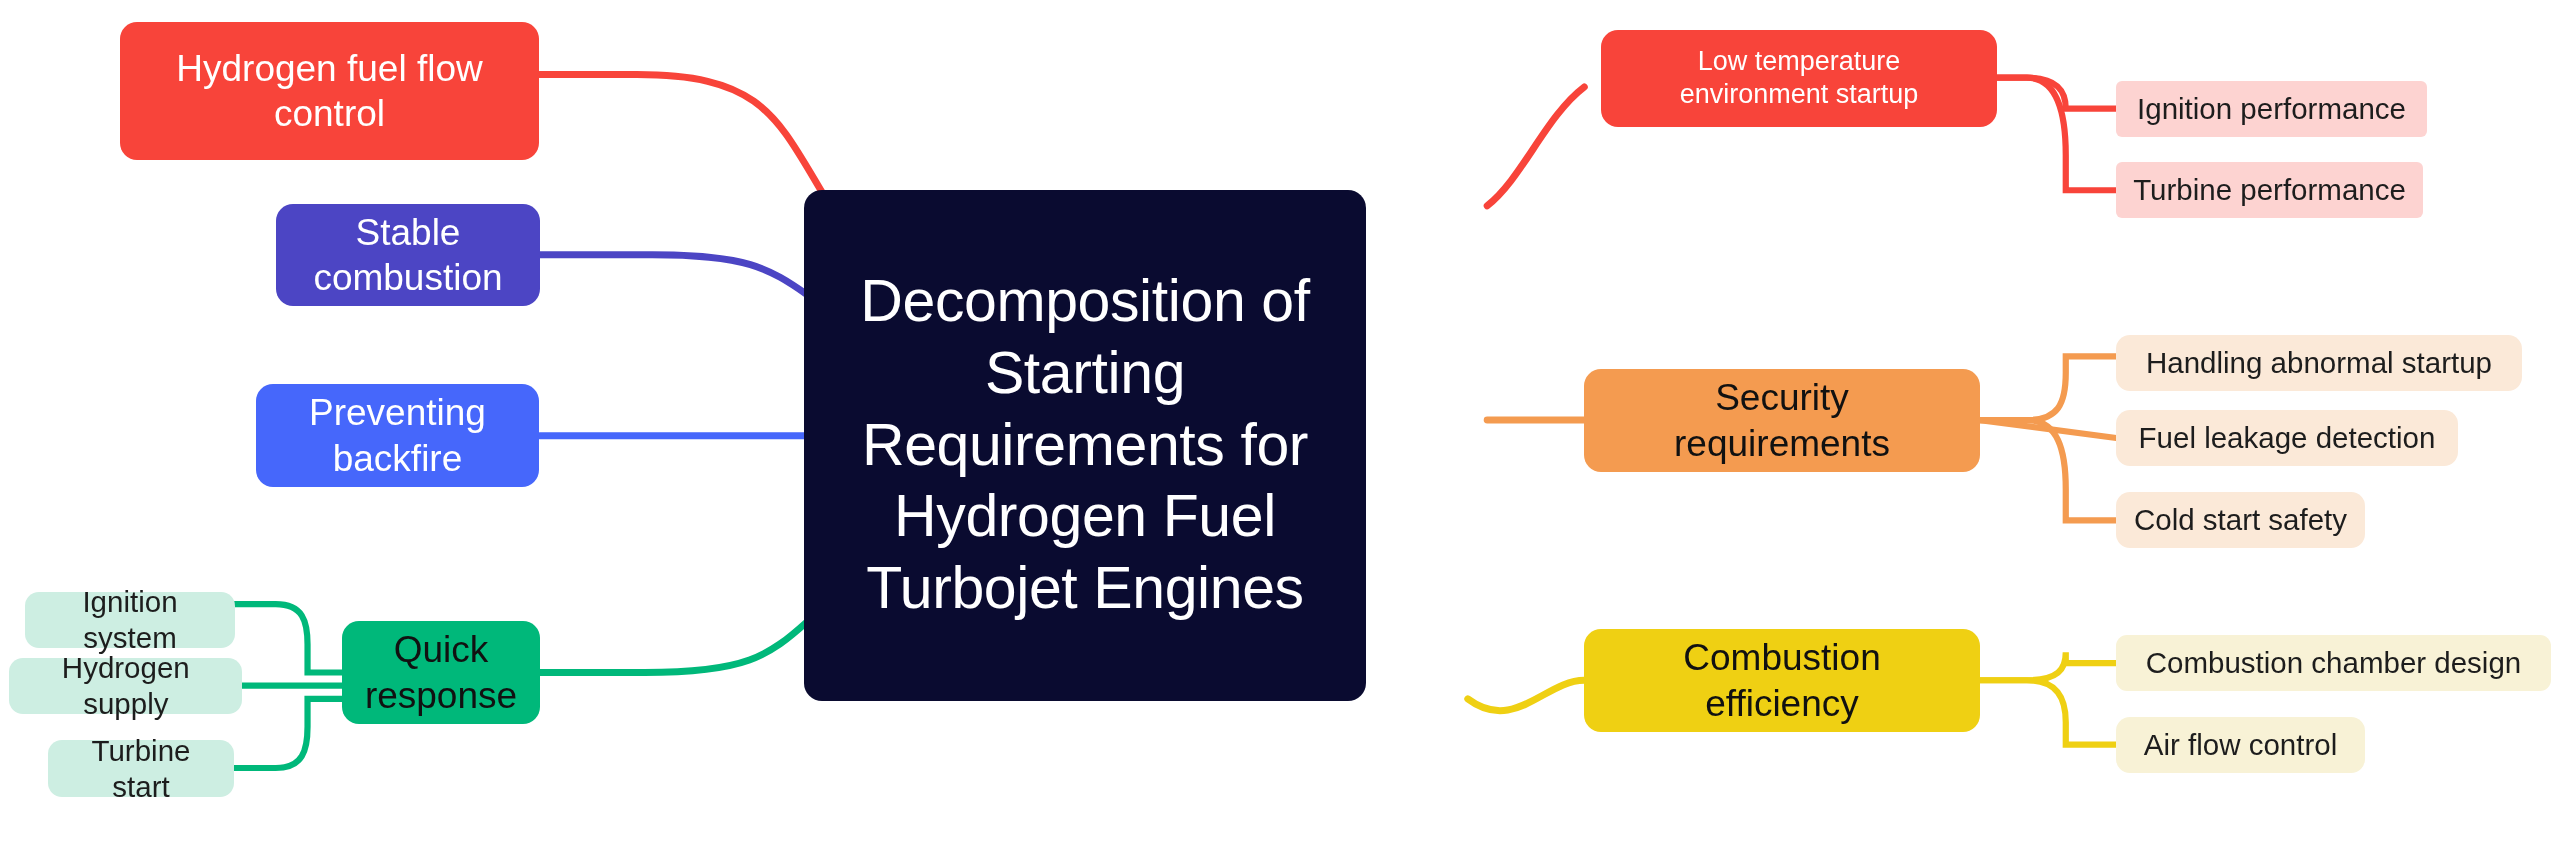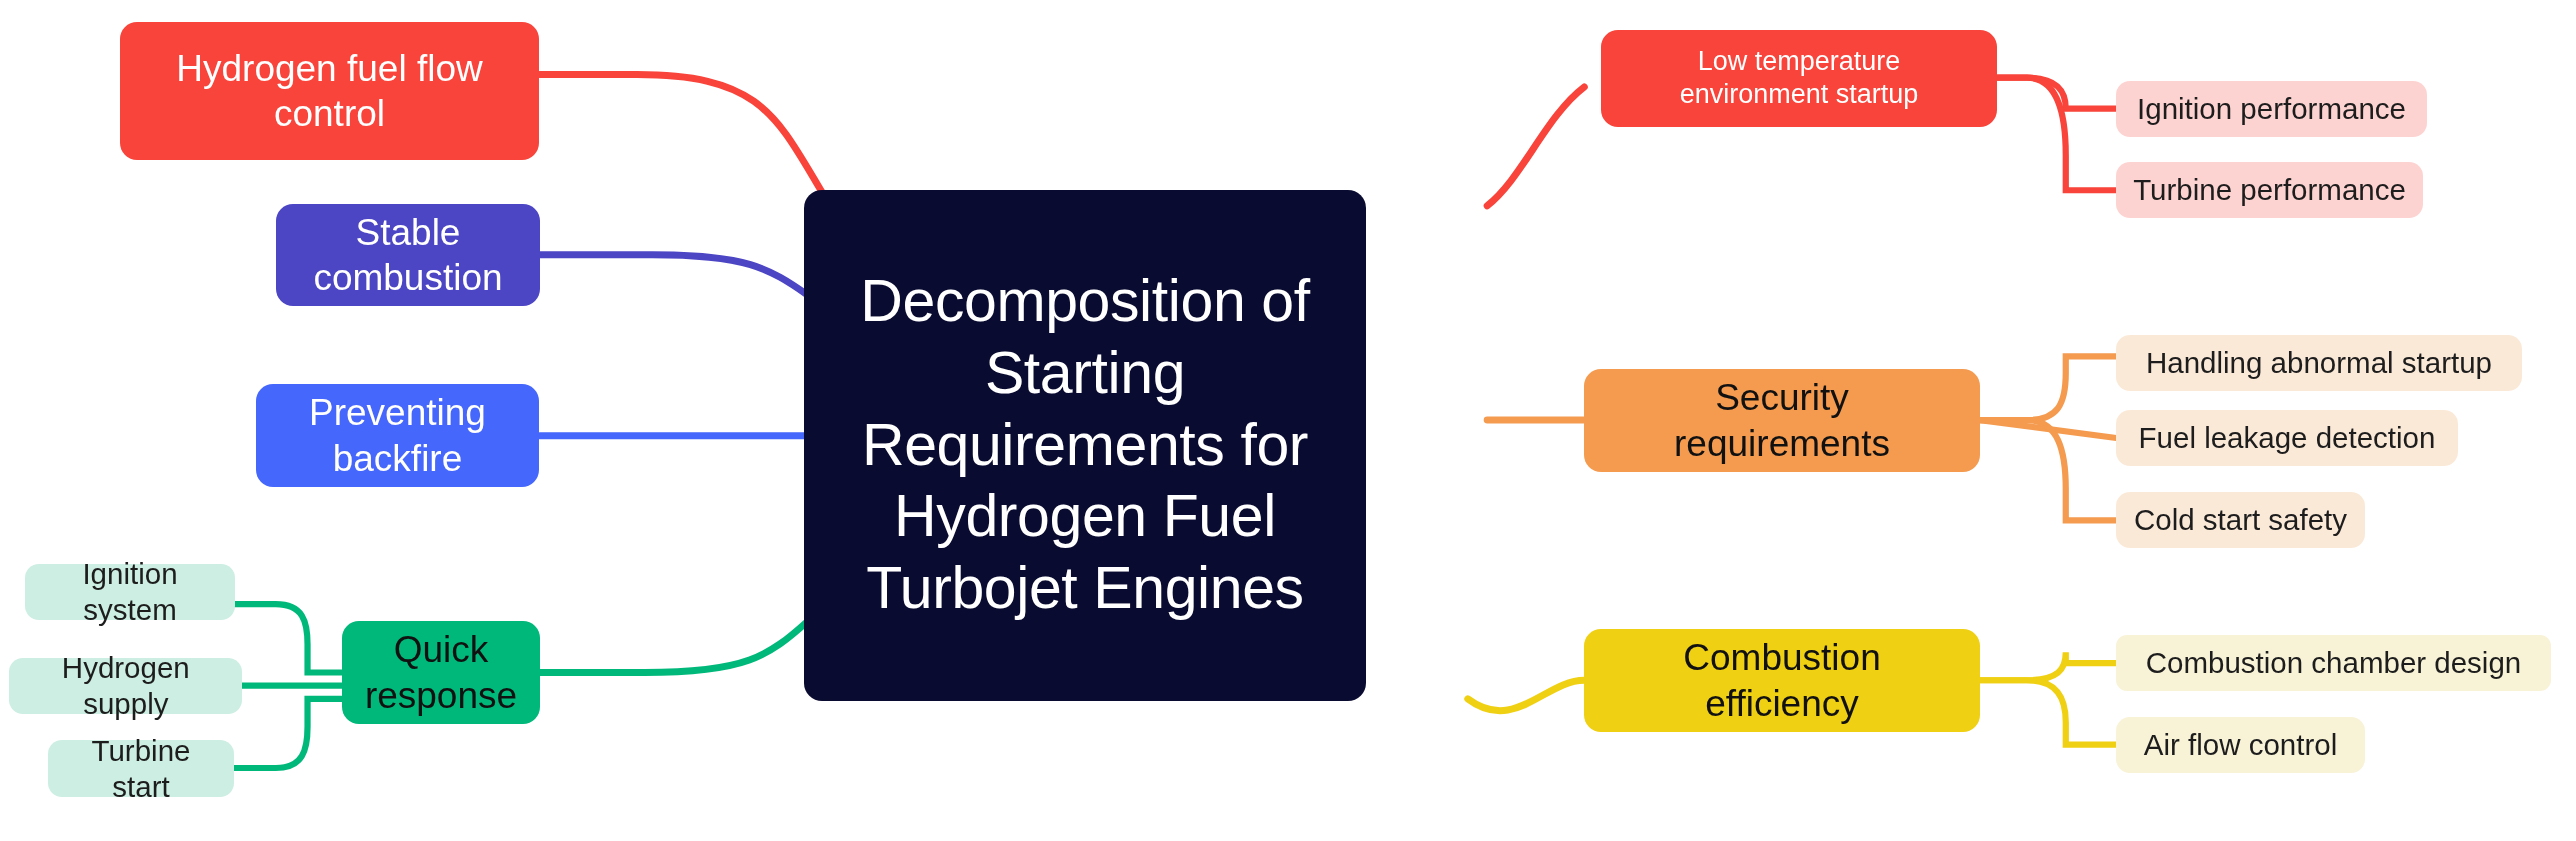--- a/index.html
+++ b/index.html
@@ -93,36 +93,36 @@
   }
 
   
   .leaf {
     font-size: 29.5px;
     font-weight: 400;
     color: #1d1d1d;
     border-radius: 14px;
     padding: 0 17px;
   }
-  .leaf.pink   { background: #fdd3d1; }
+  .leaf.pink   { background: #fdd3d1; border-radius: 6px; }
   .leaf.beige  { background: #fbe9d8; }
   .leaf.cream  { background: #f8f2d6; }
   .leaf.mint   { background: #cdeee2; }
 
   #leaf-ignition-performance   { left: 2116px; top: 81px; width: 311px; height: 56px; }
   #leaf-turbine-performance    { left: 2116px; top: 162px; width: 307px; height: 56px; }
 
   #leaf-handling-abnormal-startup { left: 2116px; top: 335px; width: 406px; height: 56px; }
   #leaf-fuel-leakage-detection    { left: 2116px; top: 410px; width: 342px; height: 56px; }
   #leaf-cold-start-safety         { left: 2116px; top: 492px; width: 249px; height: 56px; }
 
   #leaf-combustion-chamber-design { left: 2116px; top: 635px; width: 435px; height: 56px; border-radius: 11px; }
   #leaf-air-flow-control          { left: 2116px; top: 717px; width: 249px; height: 56px; }
 
-  #leaf-ignition-system  { left: 25px;  top: 564px; width: 210px; height: 56px; }
+  #leaf-ignition-system  { left: 25px;  top: 592px; width: 210px; height: 56px; }
   #leaf-hydrogen-supply  { left: 9.3px;  top: 658px; width: 233px; height: 56px; }
   #leaf-turbine-start    { left: 48px;  top: 740px; width: 186px; height: 57px; }
 </style>
 </head>
 <body>
 
 <div id="canvas">
 
   <svg id="edges" viewBox="0 0 3317 1083" preserveAspectRatio="none">
 

